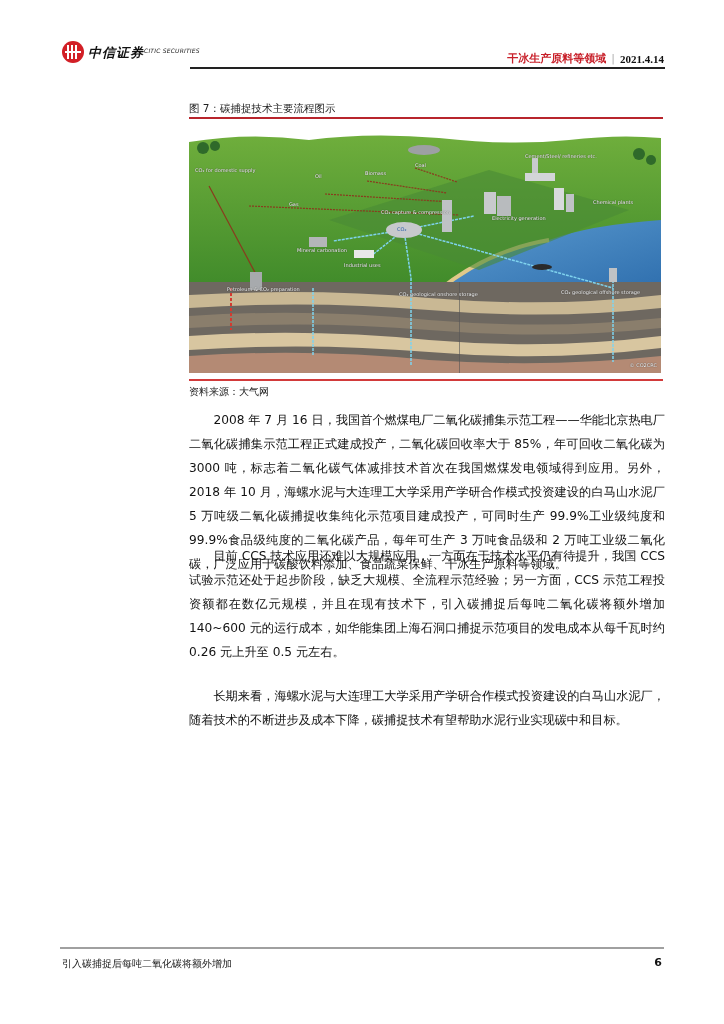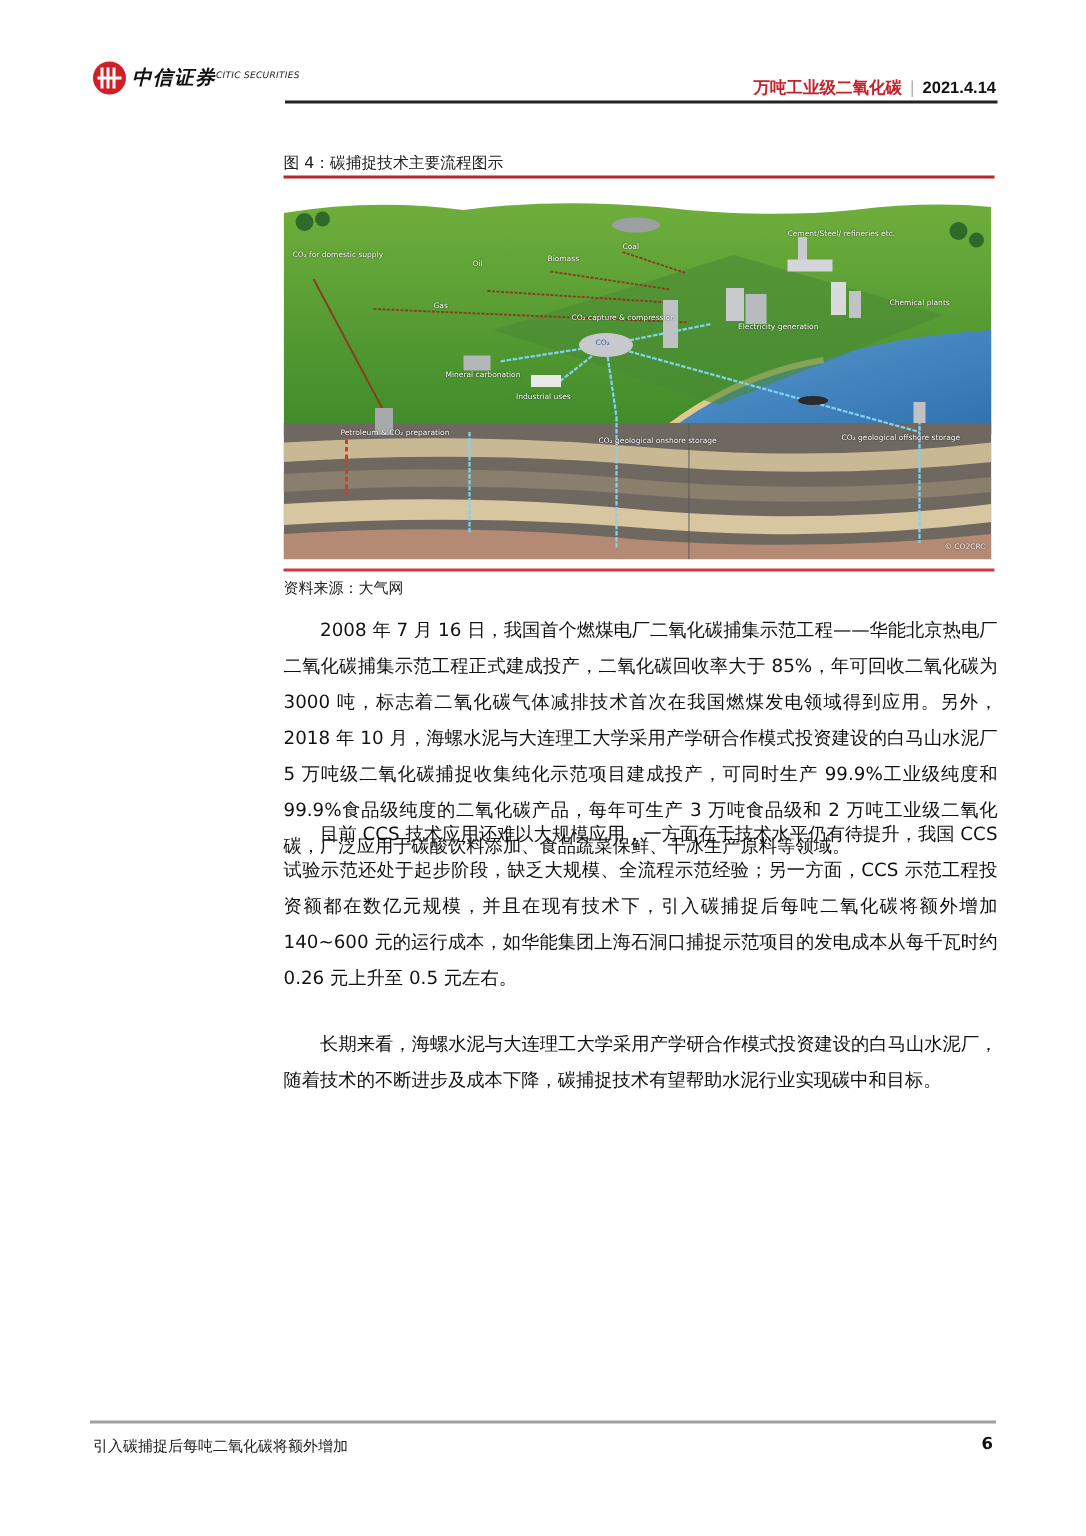--- a/index.html
+++ b/index.html
@@ -10,21 +10,21 @@
     .logo-mark { width: 22px; height: 22px; border-radius: 50%; background: #d21f26; position: relative; overflow: hidden; }
     .logo-mark::before { content: ""; position: absolute; left: 5px; top: 4px; width: 2px; height: 14px; background: #fff; box-shadow: 4px 0 0 #fff, 8px 0 0 #fff; }
     .logo-mark::after { content: ""; position: absolute; left: 3px; top: 10px; width: 16px; height: 2px; background: #fff; }
     .logo-text { margin-left: 4px; display: flex; line-height: 1; font-style: italic; }
     .logo-cn { font-size: 13px; font-weight: bold; letter-spacing: 1px; color: #111; font-family: "DejaVu Serif", serif; }
     .logo-en { font-size: 6px; letter-spacing: 0.2px; color: #222; margin-top: 2px; }
 
     .header-right { position: absolute; right: 60px; top: 51px; font-size: 11px; display: flex; align-items: center; }
     .header-topic { color: #c8202a; font-weight: bold; }
     .header-sep { color: #b0b0b0; margin: 0 5px; }
-    .header-date { color: #111; font-weight: bold; font-family: Liberation Sans, sans-serif; }
+    .header-date { color: #111; font-weight: bold; font-family: Liberation Serif, serif; }
     .header-rule { position: absolute; left: 190px; right: 59px; top: 67px; height: 2px; background: #222; }
 
     .fig-caption { position: absolute; left: 189px; top: 102px; font-size: 10.5px; color: #222; }
     .fig-rule-top { position: absolute; left: 189px; width: 474px; top: 117px; height: 1.5px; background: #b8252c; }
 
     .figure { position: absolute; left: 189px; top: 130px; width: 472px; height: 243px; overflow: hidden; background: #fff; }
     .figure svg { display: block; }
     .fig-label { position: absolute; font-size: 5px; color: #fff; text-align: center; line-height: 1.1; text-shadow: 0 0 1px #000; white-space: nowrap; }
 
     .fig-rule-bottom { position: absolute; left: 189px; width: 474px; top: 379px; height: 1.5px; background: #d23a3a; }
@@ -44,27 +44,27 @@
 <body>
 
 <div class="logo">
   <div class="logo-mark"></div>
   <div class="logo-text">
     <span class="logo-cn">中信证券</span>
     <span class="logo-en">CITIC SECURITIES</span>
   </div>
 </div>
 <div class="header-right">
-  <span class="header-topic">万吨工业级二氧化碳</span>
+  <span class="header-topic">干冰生产原料等领域</span>
   <span class="header-sep">|</span>
   <span class="header-date">2021.4.14</span>
 </div>
 <div class="header-rule"></div>
 
-<div class="fig-caption">图 4：碳捕捉技术主要流程图示</div>
+<div class="fig-caption">图 7：碳捕捉技术主要流程图示</div>
 <div class="fig-rule-top"></div>
 
 <div class="figure">
   <svg width="472" height="243" viewBox="0 0 472 243">
     <defs>
       <linearGradient id="grass" x1="0" y1="0" x2="0" y2="1">
         <stop offset="0" stop-color="#6fae3c"></stop>
         <stop offset="1" stop-color="#3f8a2a"></stop>
       </linearGradient>
       <linearGradient id="sea" x1="0" y1="0" x2="1" y2="1">

